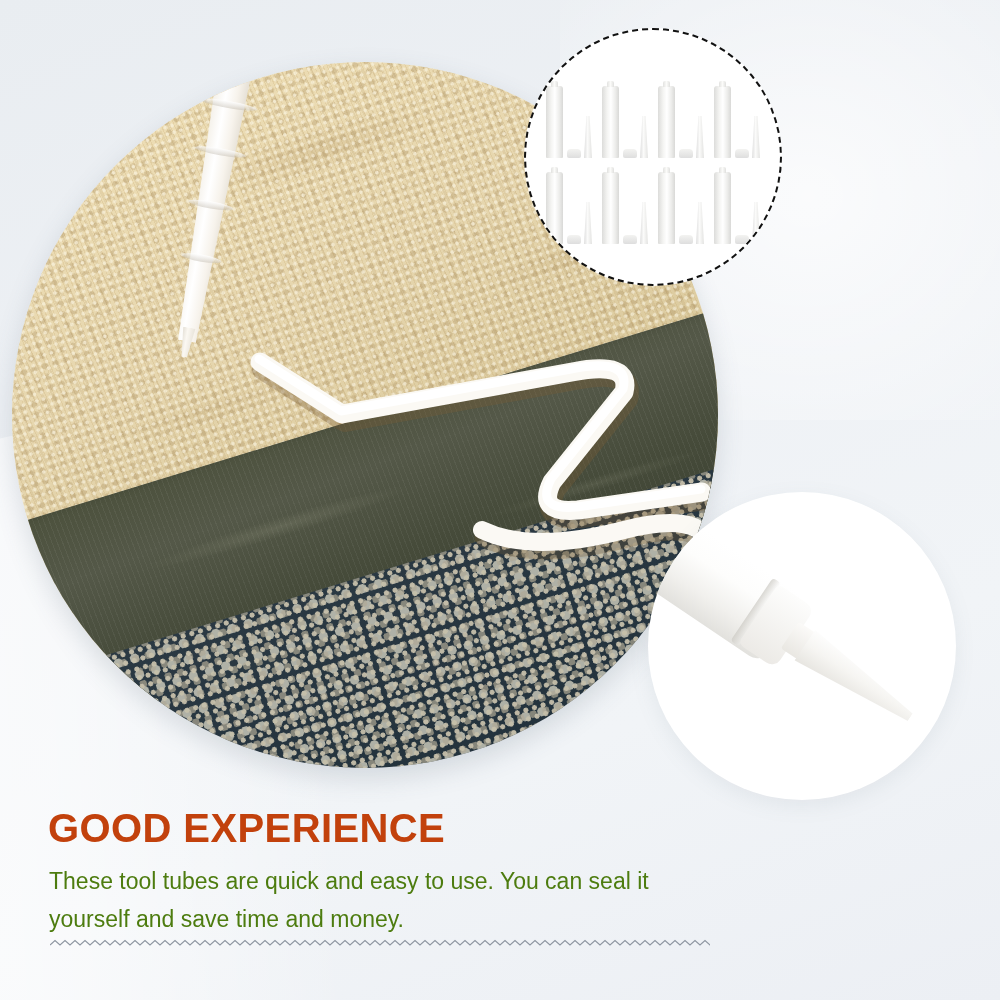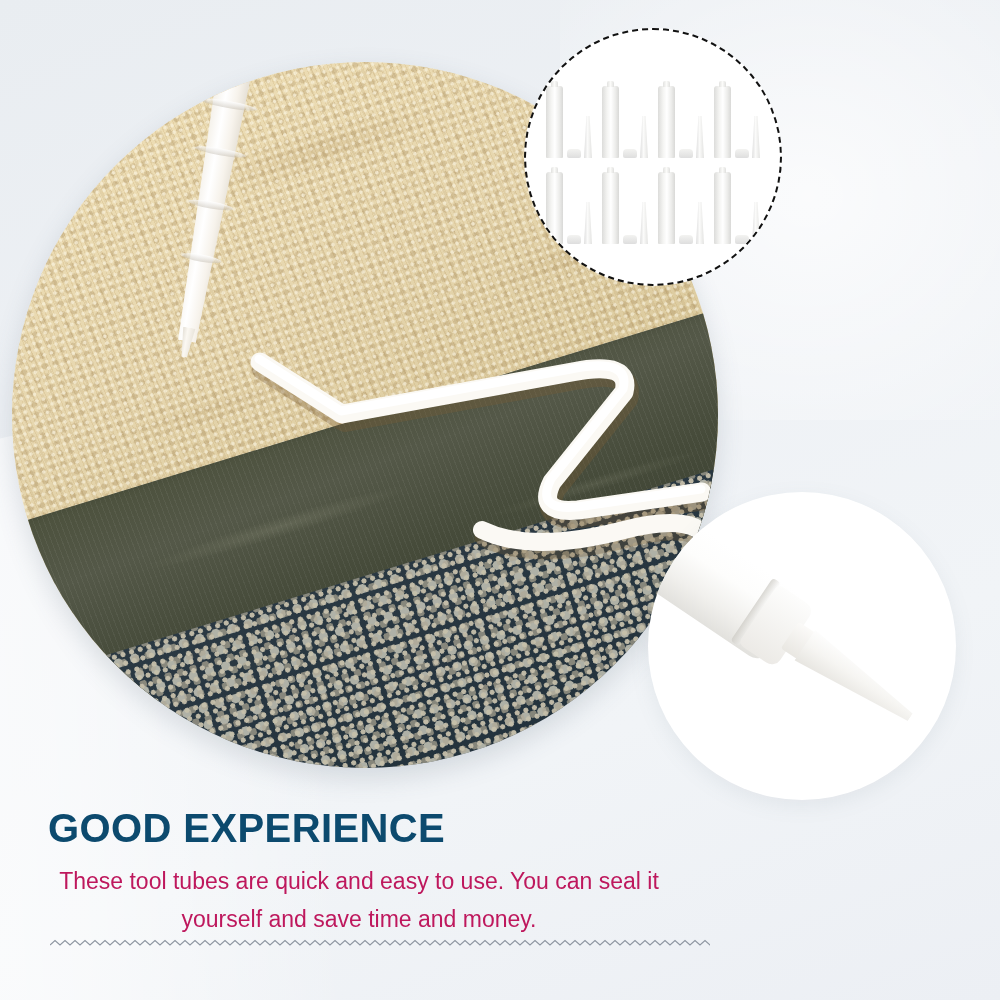--- a/index.html
+++ b/index.html
@@ -130,24 +130,24 @@
     background:linear-gradient(90deg,rgba(205,203,197,.75),rgba(255,255,255,.2));
     border-radius:4px;}
   .big-tube-neck{position:absolute;left:244px;top:30px;width:22px;height:32px;
     background:linear-gradient(180deg,#fbfaf8,#e9e7e2);border-radius:3px;}
   .big-tube-noz{position:absolute;left:262px;top:24px;width:128px;height:44px;
     background:linear-gradient(180deg,#ffffff 0%,#f6f5f2 46%,#e4e2dd 100%);
     clip-path:polygon(0% 8%, 0% 92%, 100% 62%, 100% 42%);}
 
   
   .headline{position:absolute;left:48px;top:806px;
-    font-size:40px;font-weight:bold;letter-spacing:.4px;color:#0c4a6e;
+    font-size:40px;font-weight:bold;letter-spacing:.4px;color:#c2410c;
     font-family:"Liberation Sans", sans-serif;white-space:nowrap;}
   .body-copy{position:absolute;left:49px;top:862px;width:620px;
-    font-size:23px;line-height:38px;color:#be185d;text-align:center;}
+    font-size:23px;line-height:38px;color:#4d7c0f;}
   .divider{position:absolute;left:50px;top:936px;width:660px;height:14px;}
 </style>
 </head>
 <body>
 
 <div id="stage">
 
   <div class="bg"></div>
   <div class="bg-wedge"></div>
   <div class="bg-wedge2"></div>

